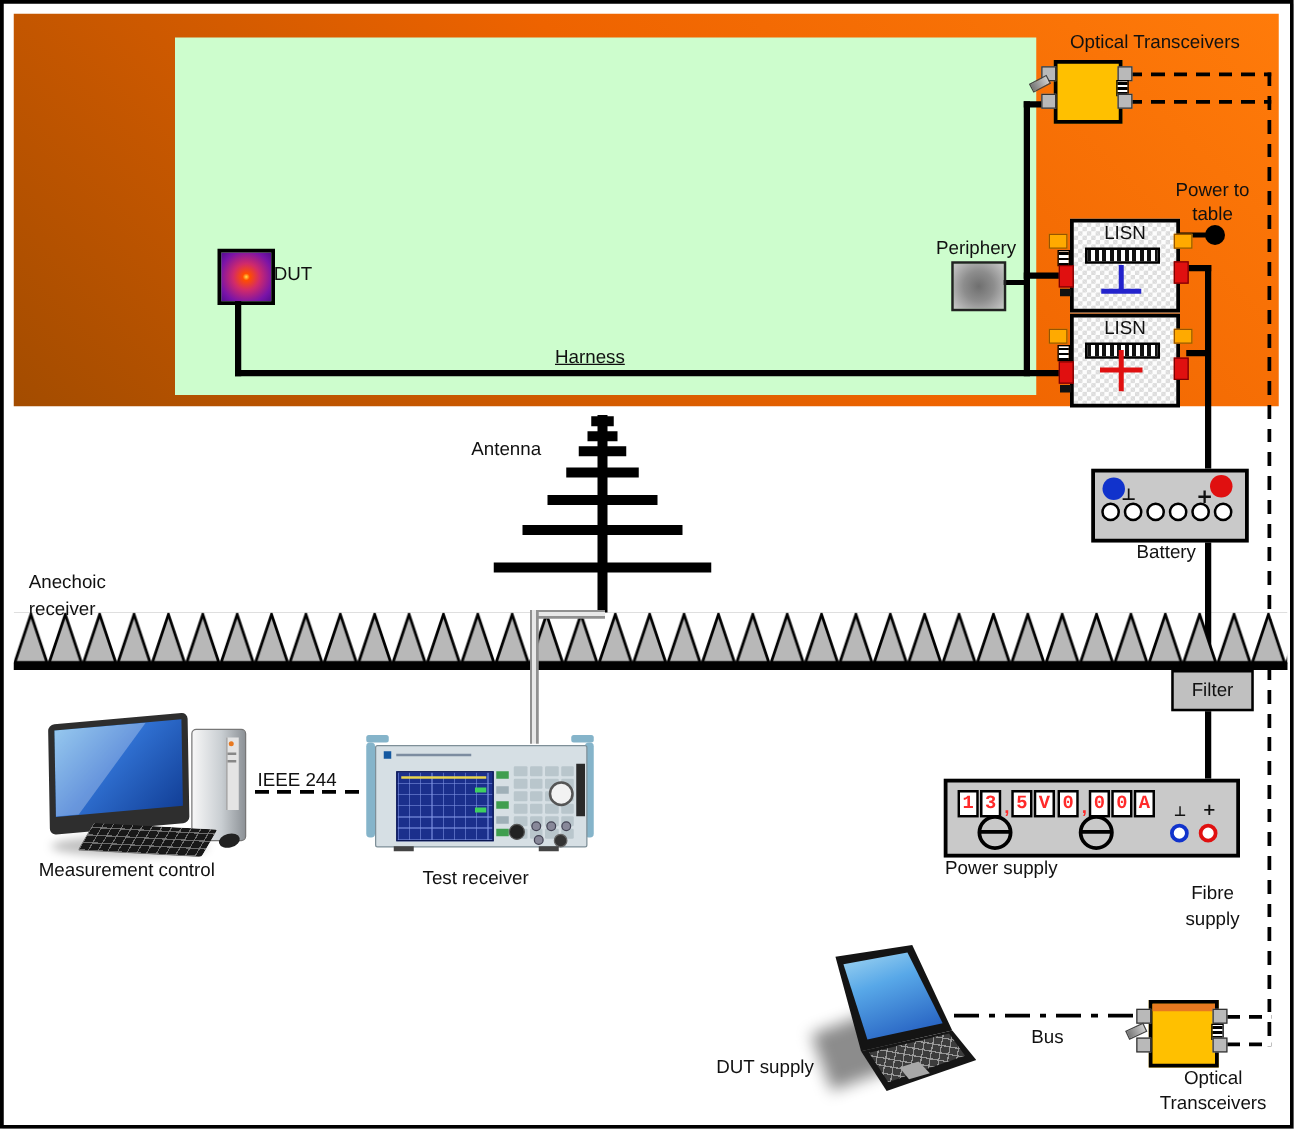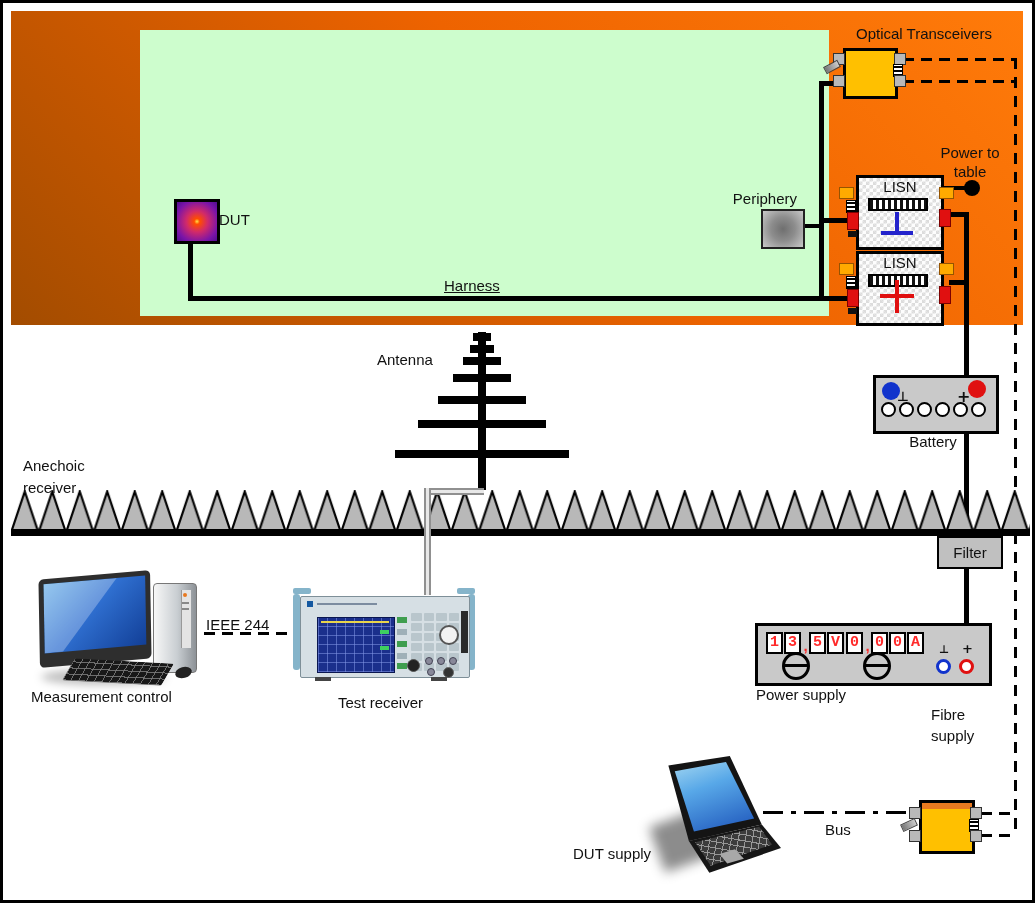--- a/index.html
+++ b/index.html
@@ -135,21 +135,21 @@
   <div class="dashh" style="left:900px;top:77px;width:114px;"></div>
   <div class="dashv" style="left:1011px;top:55px;height:779px;"></div>
   <div class="dashh" style="left:978px;top:809px;width:36px;"></div>
   <div class="dashh" style="left:978px;top:831px;width:36px;"></div>
 
   <div id="dut" class="abs"></div>
   <div class="lbl" style="left:216px;top:207px;">DUT</div>
   <div class="lbl" style="left:441px;top:273px;text-decoration:underline;">Harness</div>
 
   <div id="periphery" class="abs"></div>
-  <div class="lbl" style="left:719px;top:186px;width:75px;text-align:right;">Periphery</div>
+  <div class="lbl" style="left:735px;top:186px;width:75px;text-align:right;">Periphery</div>
 
   <div class="lbl" style="left:853px;top:21px;">Optical Transceivers</div>
   <div class="otbox" style="left:840px;top:45px;width:49px;height:45px;"></div>
   <div class="conn-gray" style="left:830px;top:50px;"></div>
   <div class="plug" style="left:821px;top:60px;transform:rotate(-28deg);"></div>
   <div class="conn-gray" style="left:830px;top:72px;"></div>
   <div class="conn-gray" style="left:891px;top:50px;"></div>
   <div class="conn-blk" style="left:890px;top:61px;"></div>
   <div class="conn-gray" style="left:891px;top:72px;"></div>
 
@@ -330,21 +330,21 @@
     </div>
     <div class="psu-knob" style="left:24px;top:26px;"></div>
     <div class="psu-knob" style="left:105px;top:26px;"></div>
     <span class="sym" style="left:181px;top:17px;font-size:11px;">⊥</span>
     <span class="sym" style="left:204px;top:15px;">+</span>
     <div class="term" style="left:178px;top:33px;border:3px solid #1133cc;"></div>
     <div class="term" style="left:201px;top:33px;border:3px solid var(--accent-red);"></div>
   </div>
   <div class="lbl" style="left:753px;top:682px;">Power supply</div>
 
-  <div class="lbl" style="left:928px;top:701px;width:78px;text-align:left;line-height:21px;">
+  <div class="lbl" style="left:928px;top:701px;width:78px;text-align:center;line-height:21px;">
     <div>Fibre</div>
     <div>supply</div>
   </div>
 
   <div class="dashdot" style="left:760px;top:808px;width:146px;"></div>
   <div class="lbl" style="left:822px;top:817px;">Bus</div>
   <div id="laptop" class="abs">
     <div class="lshadow"></div>
     <div class="sframe"></div>
     <div class="sscreen"></div>
@@ -356,14 +356,18 @@
 
   <div class="otbox" style="left:916px;top:797px;width:50px;height:48px;">
     <div style="position:absolute;left:0;top:0;width:100%;height:6px;background:var(--transceiver-strip-orange);"></div>
   </div>
   <div class="conn-gray" style="left:906px;top:804px;"></div>
   <div class="plug" style="left:898px;top:818px;transform:rotate(-25deg);"></div>
   <div class="conn-gray" style="left:906px;top:827px;"></div>
   <div class="conn-gray" style="left:967px;top:804px;"></div>
   <div class="conn-blk" style="left:966px;top:816px;"></div>
   <div class="conn-gray" style="left:967px;top:827px;"></div>
+  <div class="lbl" style="left:905px;top:850px;width:125px;text-align:center;line-height:20px;">
+    <div>Optical</div>
+    <div>Transceivers</div>
+  </div>
 
 </div>
 
 </body></html>

